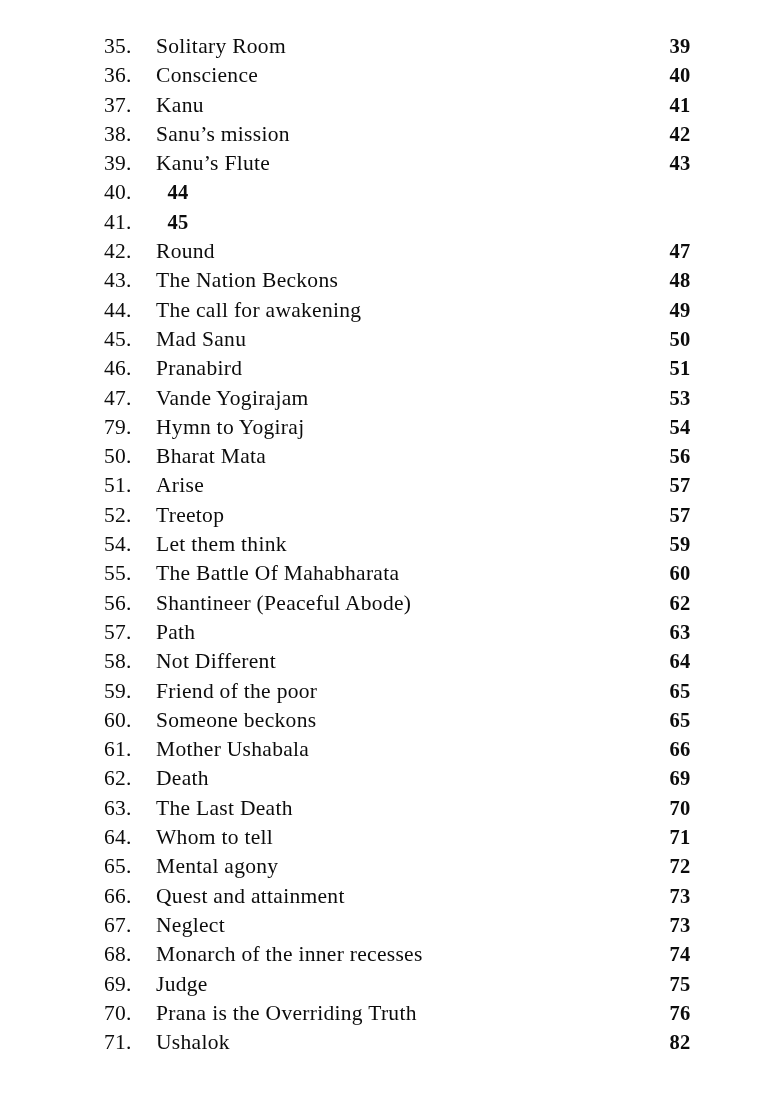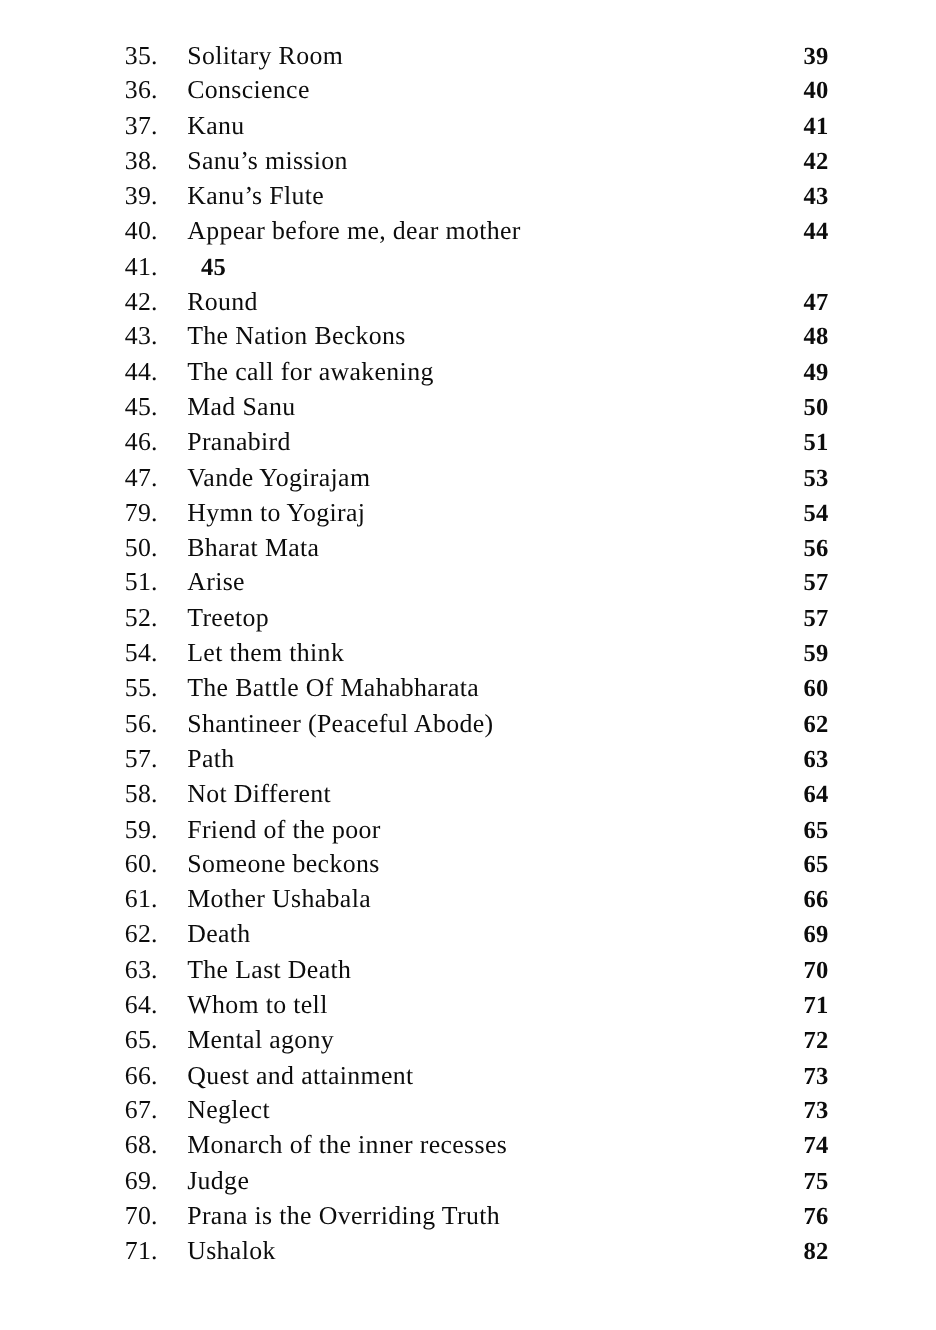--- a/index.html
+++ b/index.html
@@ -82,21 +82,20 @@
         <span class="toc-title">Sanu’s mission</span>
         <span class="toc-page">42</span>
       </li>
       <li class="toc-row">
         <span class="toc-num">39.</span>
         <span class="toc-title">Kanu’s Flute</span>
         <span class="toc-page">43</span>
       </li>
       <li class="toc-row">
         <span class="toc-num">40.</span>
-        <span class="toc-title">Appear before me, dear mother</span>
         <span class="toc-page">44</span>
       </li>
       <li class="toc-row">
         <span class="toc-num">41.</span>
         <span class="toc-page">45</span>
       </li>
       <li class="toc-row">
         <span class="toc-num">42.</span>
         <span class="toc-title">Round</span>
         <span class="toc-page">47</span>

